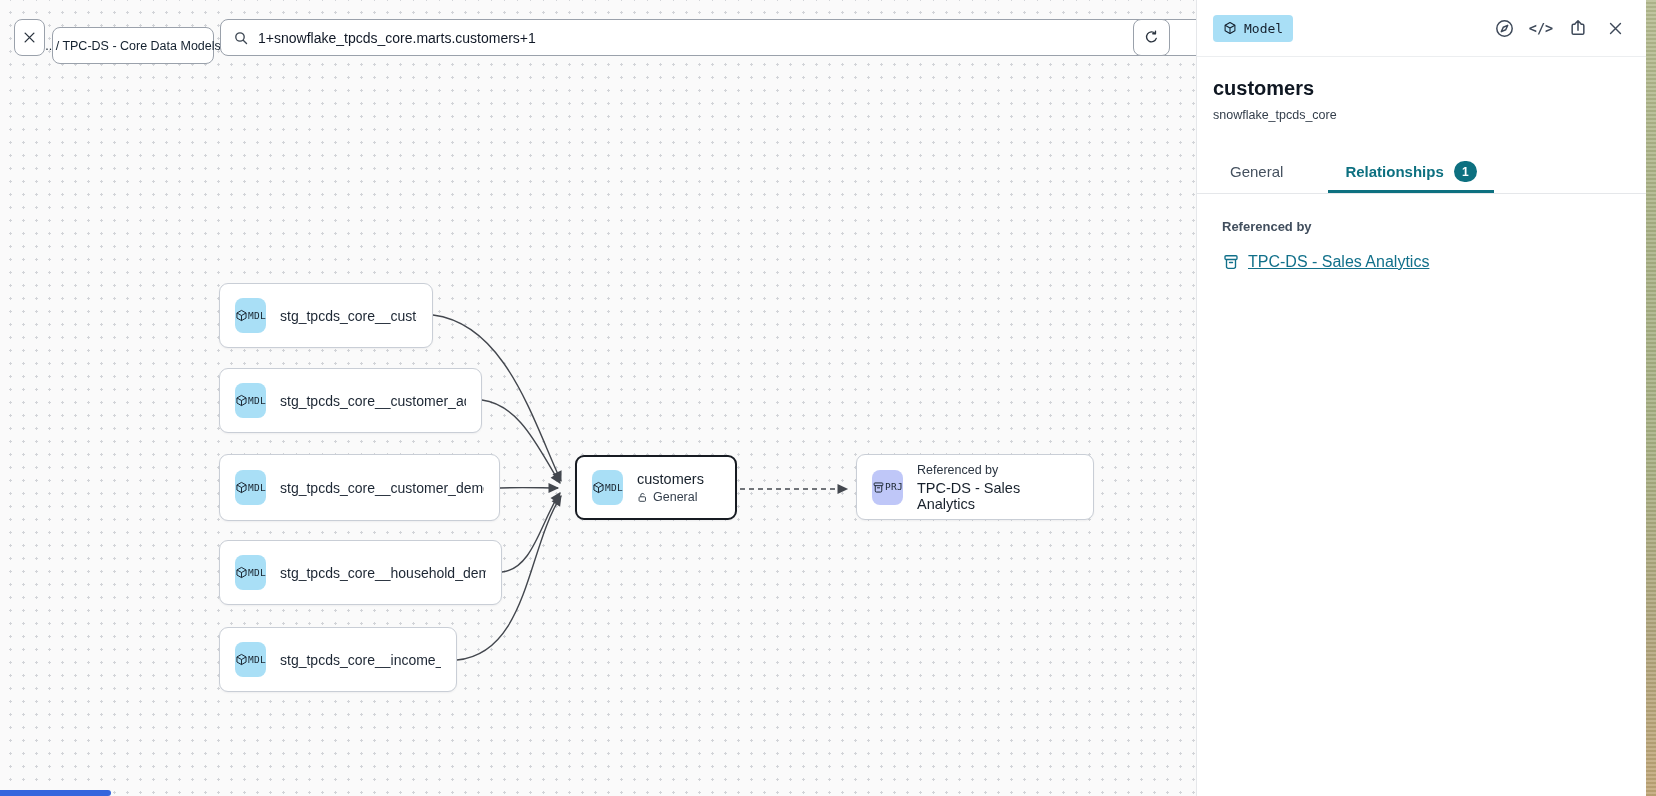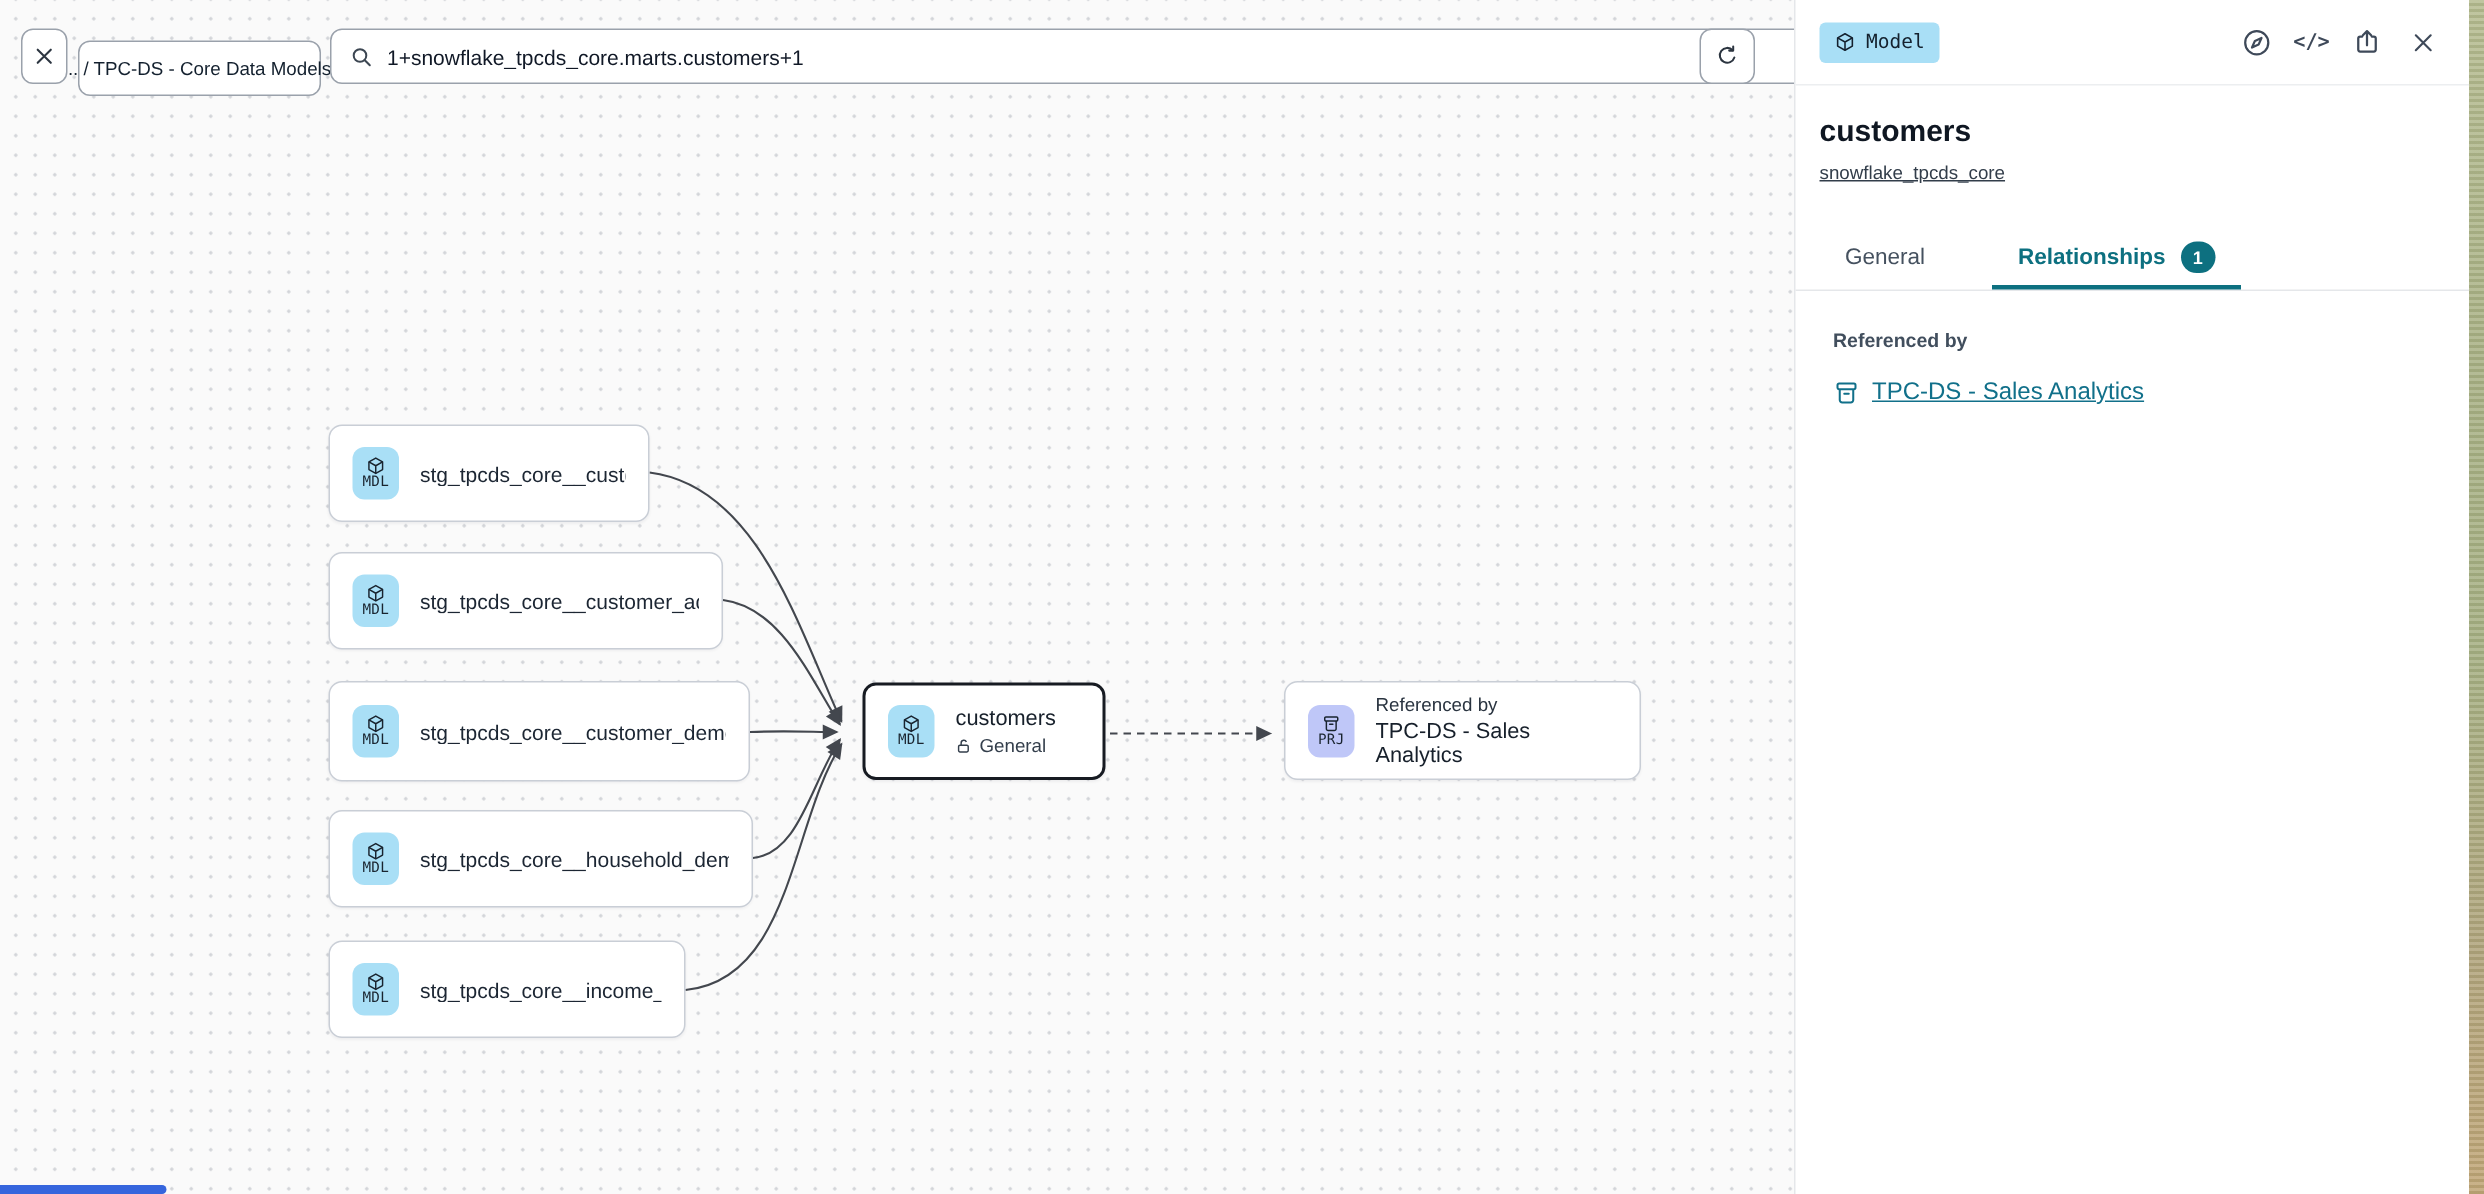--- a/index.html
+++ b/index.html
@@ -34,21 +34,21 @@
   .searchbar input{flex:1;border:none;outline:none;font-size:14px;color:#101826;background:transparent;
     font-family:"Liberation Sans",sans-serif;}
   .icon{display:inline-flex;align-items:center;justify-content:center;flex:0 0 auto;}
 
   
   .node{position:absolute;background:#fff;border:1px solid var(--node-border);border-radius:9px;
     display:flex;align-items:center;gap:14px;padding:0 15px;cursor:pointer;
     box-shadow:0 1px 2px rgba(20,25,35,.05);}
   .node.selected{border:2px solid var(--selected-border);}
   .nbadge{width:31px;height:35px;border-radius:8px;background:var(--model-badge-bg);
-    display:flex;flex-direction:column;align-items:center;justify-content:center;gap:0;
+    display:flex;align-items:center;justify-content:center;gap:0;
     color:#19242f;flex:0 0 auto;}
   .nbadge.prj{background:var(--project-badge-bg);text-align:right;}
   .nbadge .code{font-family:"DejaVu Sans Mono",monospace;font-size:9.5px;line-height:10px;letter-spacing:.2px;}
   .nlabel{font-size:14px;color:#1c2633;white-space:nowrap;overflow:hidden;}
   .node .stack{display:flex;flex-direction:column;gap:3px;min-width:0;}
   .ntitle{font-size:14.5px;color:#17202b;}
   .nsub{font-size:12.5px;color:#333e4b;display:flex;align-items:center;gap:5px;}
   .nkicker{font-size:12.5px;color:#2a3440;}
 
   
@@ -57,21 +57,21 @@
   .panel-head{position:relative;height:57px;border-bottom:1px solid #eceef0;
     display:flex;align-items:center;padding:0 20px 0 16px;}
   .chip{display:inline-flex;align-items:center;gap:7px;background:var(--model-badge-bg);
     border-radius:4px;padding:6px 10px;font-family:"DejaVu Sans Mono",monospace;
     font-size:13px;color:#14212e;}
   .head-icons{margin-left:auto;display:flex;align-items:center;gap:15px;color:#3e4959;}
   .hicon{width:22px;height:22px;display:flex;align-items:center;justify-content:center;cursor:pointer;}
   .hicon.codetxt{font-family:"DejaVu Sans Mono",monospace;font-size:13.5px;font-weight:bold;}
 
   .panel-title{font-size:20px;font-weight:700;color:#0f1722;margin:20px 0 0 16px;}
-  .panel-sub{font-size:12.5px;color:#323d4a;margin:8px 0 0 16px;text-decoration:underline;}
+  .panel-sub{font-size:12.5px;color:#323d4a;margin:8px 0 0 16px;}
 
   .tabs{display:flex;align-items:stretch;height:44px;margin-top:28px;border-bottom:1px solid var(--divider);
     padding-left:16px;gap:28px;}
   .tab{display:flex;align-items:center;padding:0 17px;font-size:15px;color:#45515f;cursor:pointer;}
   .tab.active{color:var(--teal);font-weight:700;box-shadow:inset 0 -3px 0 var(--teal);}
   .count-badge{margin-left:10px;min-width:23px;height:21px;border-radius:11px;background:var(--teal);
     color:#fff;font-size:12px;font-weight:700;display:inline-flex;align-items:center;justify-content:center;
     padding:0 7px;}
 
   .section{padding:25px 0 0 25px;}

